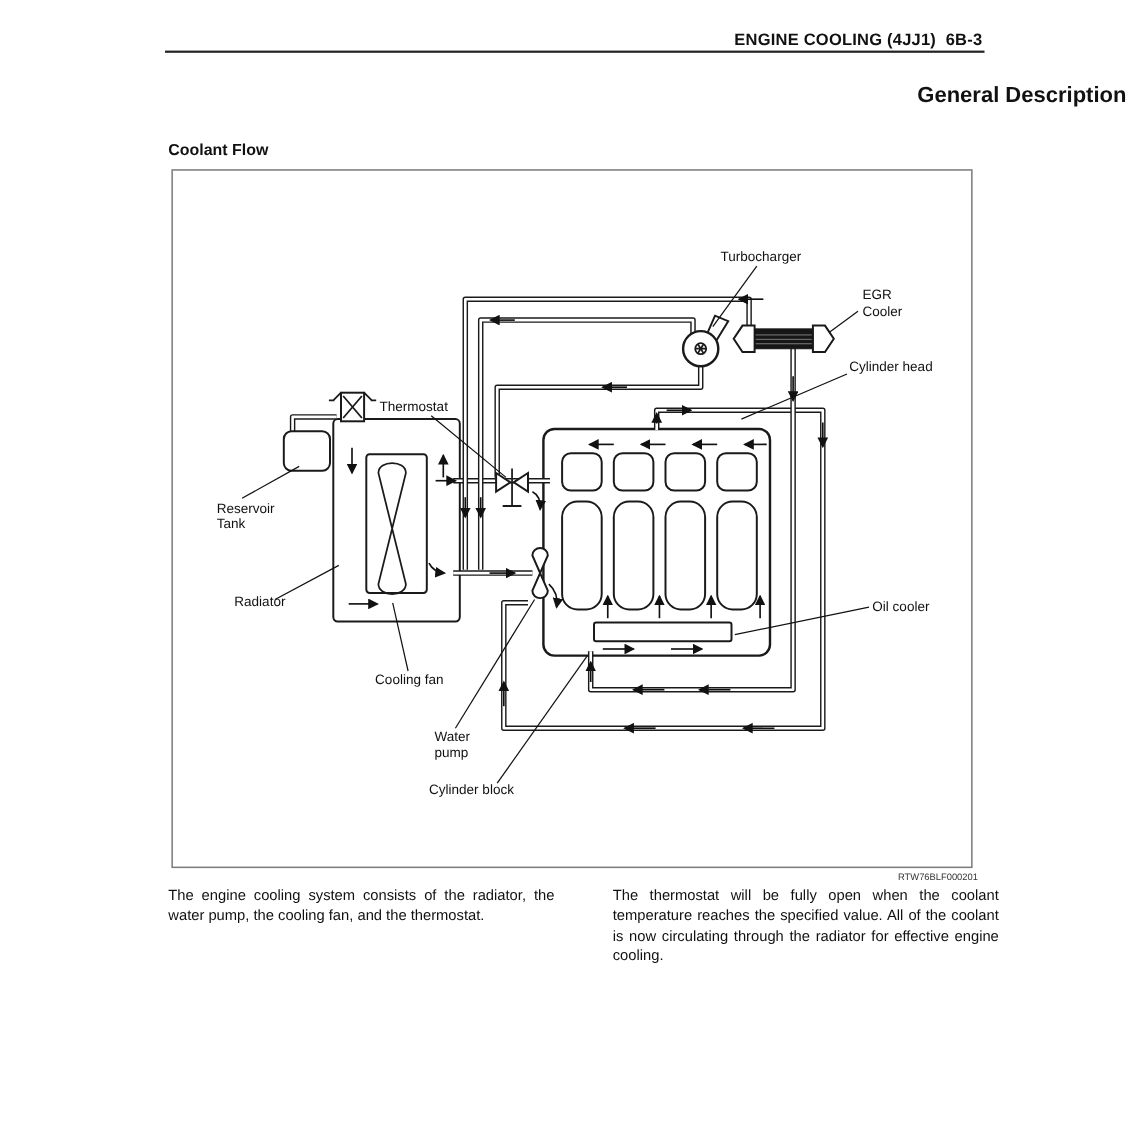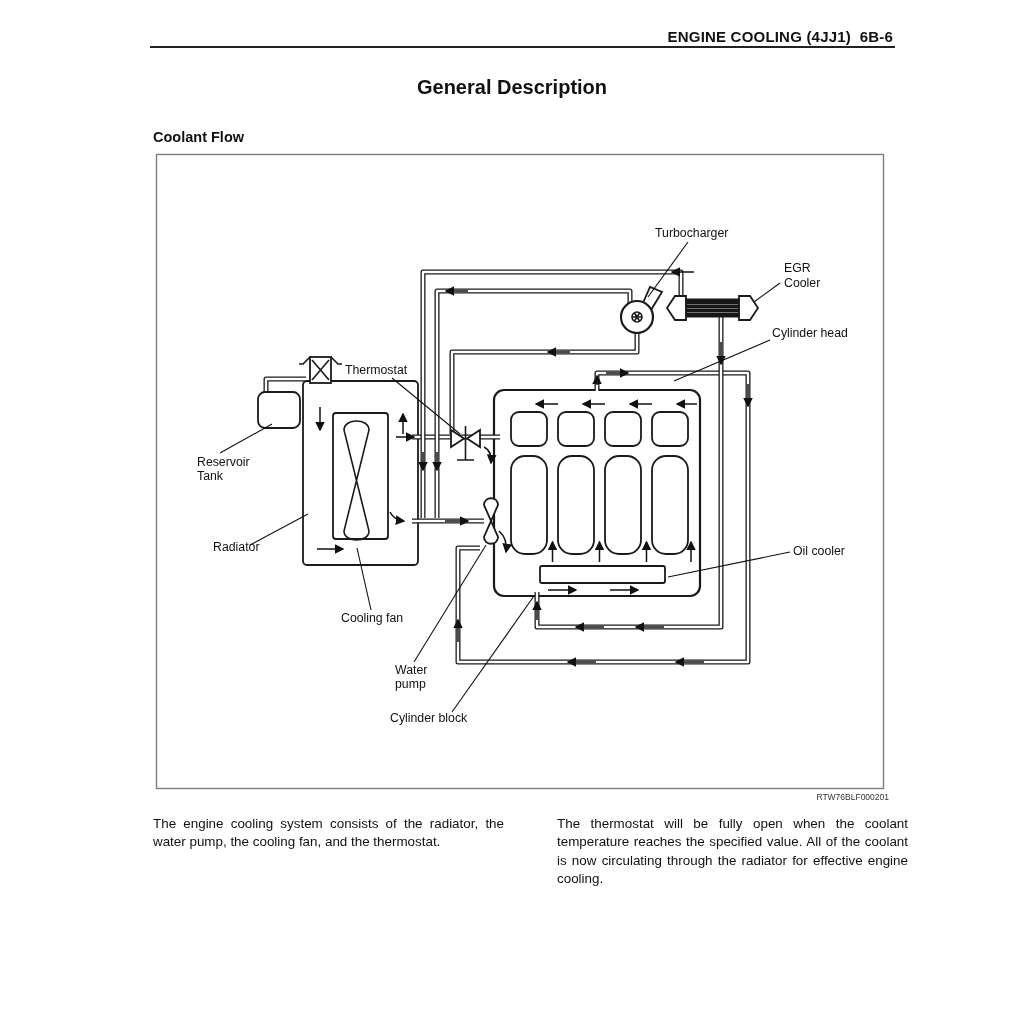--- a/index.html
+++ b/index.html
@@ -1,47 +1,47 @@
 <!DOCTYPE html>
 <html><head>
 <meta charset="utf-8">
 <style>
   html,body{margin:0;padding:0;background:#fff;}
   .page{position:relative;width:1024px;height:1024px;background:#fff;
         font-family:"Liberation Sans",sans-serif;color:#111;overflow:hidden;}
   .hdr{position:absolute;top:28px;right:131px;font-size:15px;font-weight:bold;
        white-space:pre;letter-spacing:.2px;}
   .hdr-rule{position:absolute;top:46px;left:150px;width:745px;height:2px;background:#222;}
-  .doc-title{position:absolute;top:76px;left:0;width:1024px;text-align:center;
+  .doc-title{position:absolute;top:76px;left:0;width:1024px;text-align:right;
              font-size:20px;font-weight:bold;}
   .sec-head{position:absolute;top:129px;left:153px;font-size:14.5px;font-weight:bold;text-align:right;}
   .fig{position:absolute;top:153px;left:155px;width:730px;height:637px;}
   .fig-code{position:absolute;top:792px;right:135px;font-size:8.5px;color:#333;}
   .col{position:absolute;width:351px;font-size:13.4px;line-height:18.4px;
        text-align:justify;color:#111;}
-  .col p{margin:12px 0 4px 0;}
+  .col p{margin:2px 0 4px 0;}
   .col-left{left:153px;top:803px;}
   .col-right{left:557px;top:803px;}
   
   .frame{fill:none;stroke:#7d7d7d;stroke-width:1.4;}
   .pipe{stroke:#1a1a1a;stroke-width:5;fill:none;stroke-linejoin:round;stroke-linecap:butt;}
   .bore{stroke:#ffffff;stroke-width:2.4;fill:none;stroke-linejoin:round;stroke-linecap:butt;}
   .shape{stroke:#1a1a1a;stroke-width:1.8;fill:#fff;}
   .shape2{stroke:#1a1a1a;stroke-width:2.2;fill:#fff;}
   .noline{stroke:#1a1a1a;stroke-width:1.6;fill:none;}
   .lbl{font-family:"Liberation Sans",sans-serif;font-size:12.3px;fill:#111;}
   .leader{stroke:#111;stroke-width:1.1;fill:none;}
   .flow{stroke:#111;stroke-width:1.5;fill:none;marker-end:url(#arr);}
 </style>
 </head>
 <body>
 
 <div class="page">
 
-  <div class="hdr">ENGINE COOLING (4JJ1)  6B-6</div>
+  <div class="hdr">ENGINE COOLING (4JJ1)  6B-3</div>
   <div class="hdr-rule"></div>
 
   <div class="doc-title">General Description</div>
   <div class="sec-head">Coolant Flow</div>
 
   <svg class="fig" viewBox="155 153 730 637" width="730" height="637" xmlns="http://www.w3.org/2000/svg">
     <defs>
       <marker id="arr" viewBox="0 0 10 10" refX="8.5" refY="5" markerWidth="6.5" markerHeight="6.5" orient="auto-start-reverse">
         <path d="M0,0 L10,5 L0,10 z" fill="#111"></path>
       </marker>

